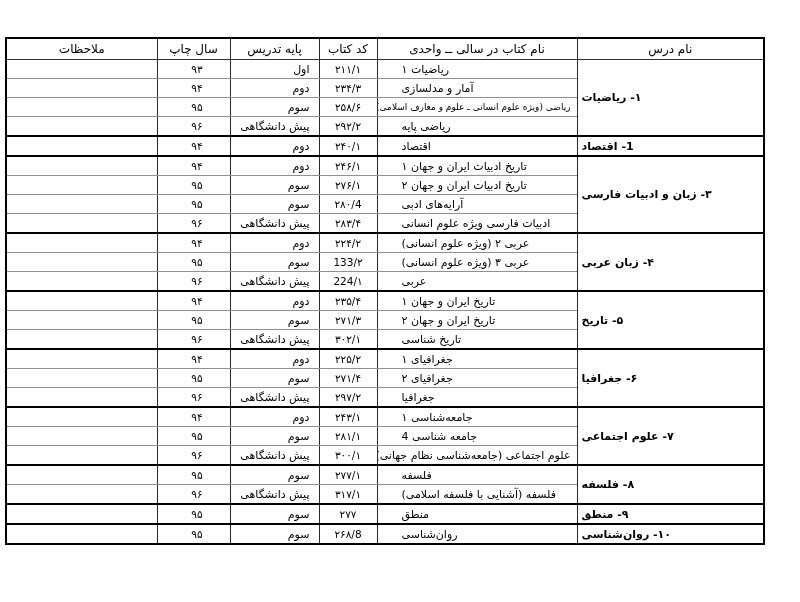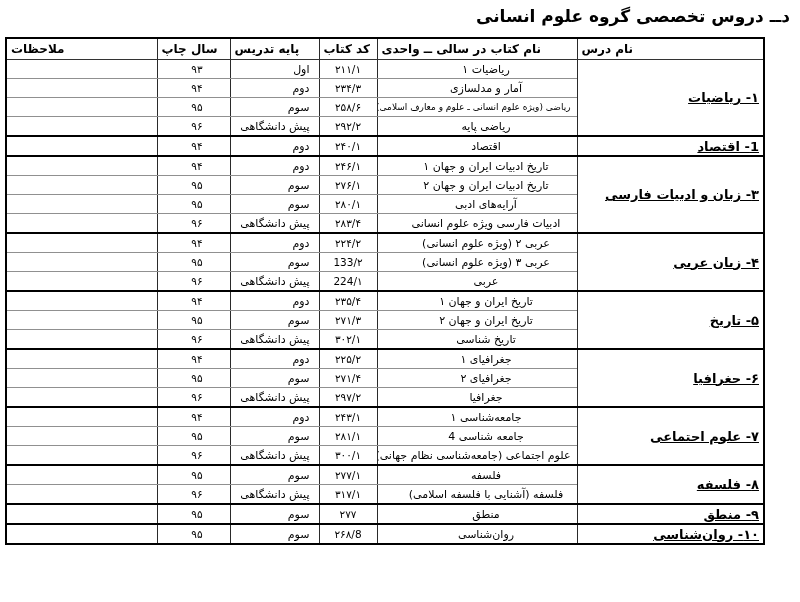--- a/index.html
+++ b/index.html
@@ -40,49 +40,47 @@
     border-top:1px solid #909090;
     border-bottom:1px solid #909090;
     padding:0 4px;
     overflow:hidden;
     white-space:nowrap;
     vertical-align:middle;
   }
   thead th {
     height:20px;
     font-size:12px;
-    font-weight:bold;
-    text-align:left;
+    font-weight:normal;
+    text-align:center;
     border-top:2px solid #000;
     border-bottom:1px solid #333;
     background:#fff;
   }
   tbody td { height:18px; font-size:11px; }
 
   td.course-cell {
-    text-align:right;
+    text-align:left;
     font-weight:bold;
-    font-size:13px;
-    text-decoration:underline;
-  }
-  td.book-cell  { text-align:center; padding-right:6px;padding-left:24px; }
+    font-size:11px;
+  }
+  td.book-cell  { text-align:left; padding-right:6px;padding-left:24px; }
   td.book-cell.small { font-size:9px; }
   td.code-cell  { text-align:center; font-size:10.5px; }
   td.grade-cell { text-align:right; padding-right:9px; }
   td.year-cell  { text-align:center; font-size:10.5px;padding-left:11px; }
   td.notes-cell { }
 
   tr.section-start td { border-top:2.5px solid #000; }
 </style>
 </head>
 <body>
 
 <div class="page">
 
-  <div class="doc-title">دــ دروس تخصصی گروه علوم انسانی</div>
 
   <table class="courses">
     <colgroup>
       <col class="c-course">
       <col class="c-book">
       <col class="c-code">
       <col class="c-grade">
       <col class="c-year">
       <col class="c-notes">
     </colgroup>
@@ -144,21 +142,21 @@
         </tr>
         <tr>
           <td class="book-cell">تاریخ ادبیات ایران و جهان ۲</td>
           <td class="code-cell">۲۷۶/۱</td>
           <td class="grade-cell">سوم</td>
           <td class="year-cell">۹۵</td>
           <td class="notes-cell"></td>
         </tr>
         <tr>
           <td class="book-cell">آرایه‌های ادبی</td>
-          <td class="code-cell">۲۸۰/۱</td>
+          <td class="code-cell">۲۸۰/4</td>
           <td class="grade-cell">سوم</td>
           <td class="year-cell">۹۵</td>
           <td class="notes-cell"></td>
         </tr>
         <tr>
           <td class="book-cell">ادبیات فارسی ویژه علوم انسانی</td>
           <td class="code-cell">۲۸۳/۴</td>
           <td class="grade-cell">پیش دانشگاهی</td>
           <td class="year-cell">۹۶</td>
           <td class="notes-cell"></td>

